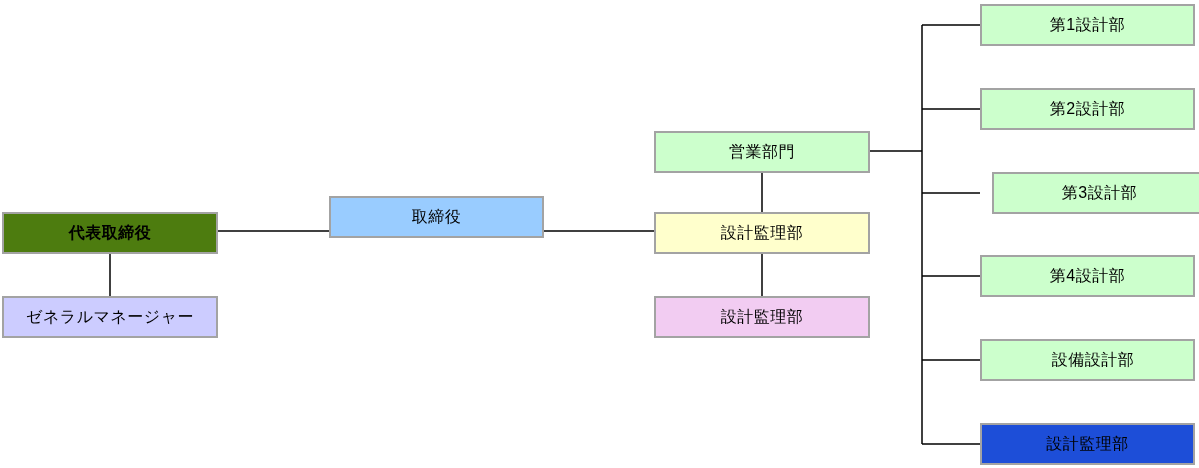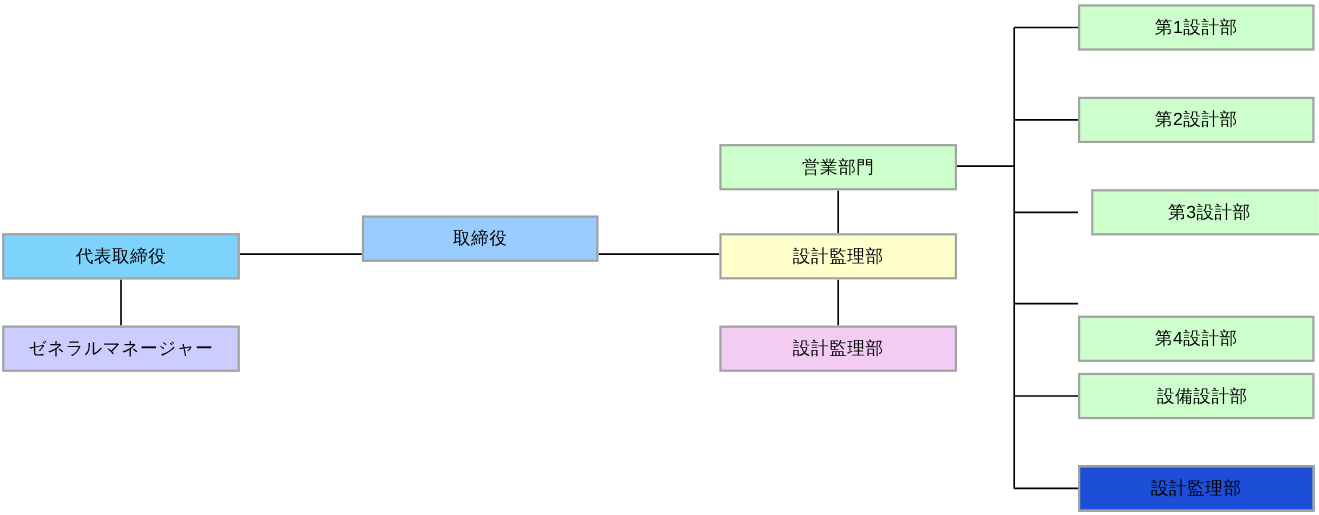--- a/index.html
+++ b/index.html
@@ -71,26 +71,26 @@
     <line x1="922" y1="25" x2="922" y2="444" stroke="#000000" stroke-width="1.5"></line>
 
     <line x1="922" y1="25" x2="980" y2="25" stroke="#000000" stroke-width="1.5"></line>
     <line x1="922" y1="109" x2="980" y2="109" stroke="#000000" stroke-width="1.5"></line>
     <line x1="922" y1="193" x2="980" y2="193" stroke="#000000" stroke-width="1.5"></line>
     <line x1="922" y1="276" x2="980" y2="276" stroke="#000000" stroke-width="1.5"></line>
     <line x1="922" y1="360" x2="980" y2="360" stroke="#000000" stroke-width="1.5"></line>
     <line x1="922" y1="444" x2="980" y2="444" stroke="#000000" stroke-width="1.5"></line>
   </svg>
 
-  <div class="node n0" style="background-color: #7dd3fc;">代表取締役</div>
+  <div class="node n0" style="background-color: #4d7c0f; font-weight: bold;">代表取締役</div>
   <div class="node n1" style="background-color: rgb(204, 204, 255);">ゼネラルマネージャー</div>
   <div class="node n2" style="background-color: rgb(153, 204, 255);">取締役</div>
   <div class="node n3" style="background-color: rgb(204, 255, 204);">営業部門</div>
   <div class="node n4" style="background-color: rgb(255, 255, 204);">設計監理部</div>
   <div class="node n5" style="background-color: rgb(242, 204, 242);">設計監理部</div>
   <div class="node n6" style="background-color: rgb(204, 255, 204);">第1設計部</div>
   <div class="node n7" style="background-color: rgb(204, 255, 204);">第2設計部</div>
   <div class="node n8" style="background-color: rgb(204, 255, 204);">第3設計部</div>
-  <div class="node n9" style="background-color: rgb(204, 255, 204); margin-top: 32px;">第4設計部</div>
+  <div class="node n9" style="background-color: rgb(204, 255, 204);">第4設計部</div>
   <div class="node n10" style="background-color: rgb(204, 255, 204);">設備設計部</div>
   <div class="node n11" style="background-color: #1d4ed8;">設計監理部</div>
 
 </div>
 
 </body></html>

